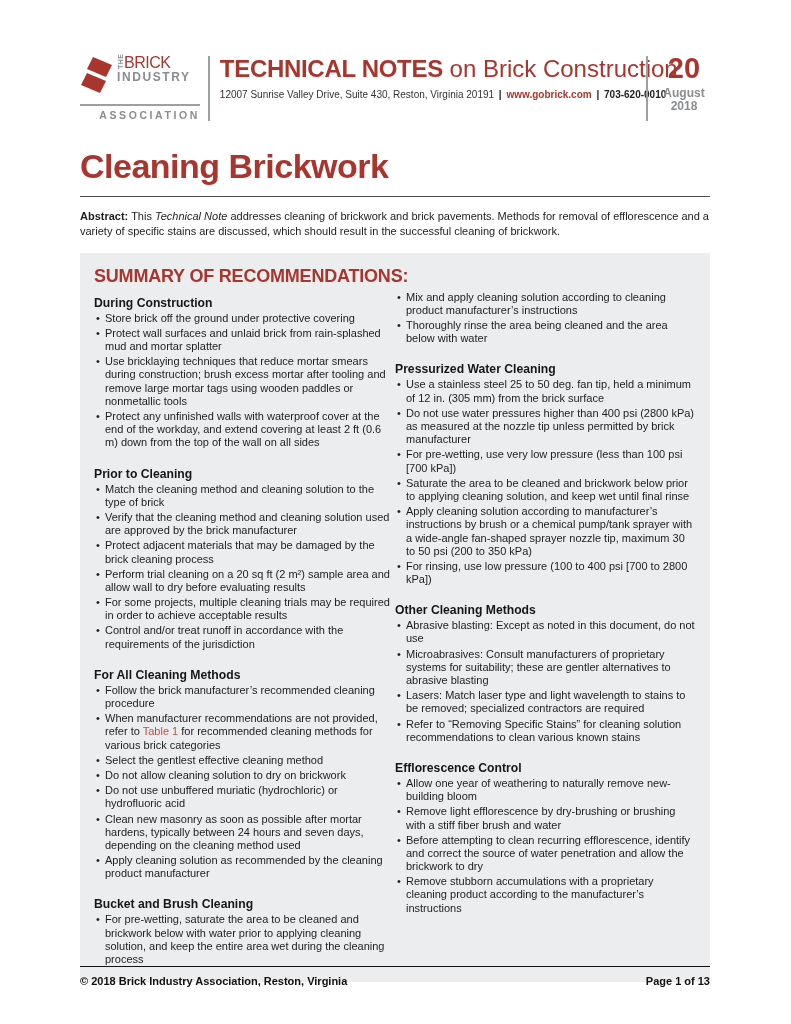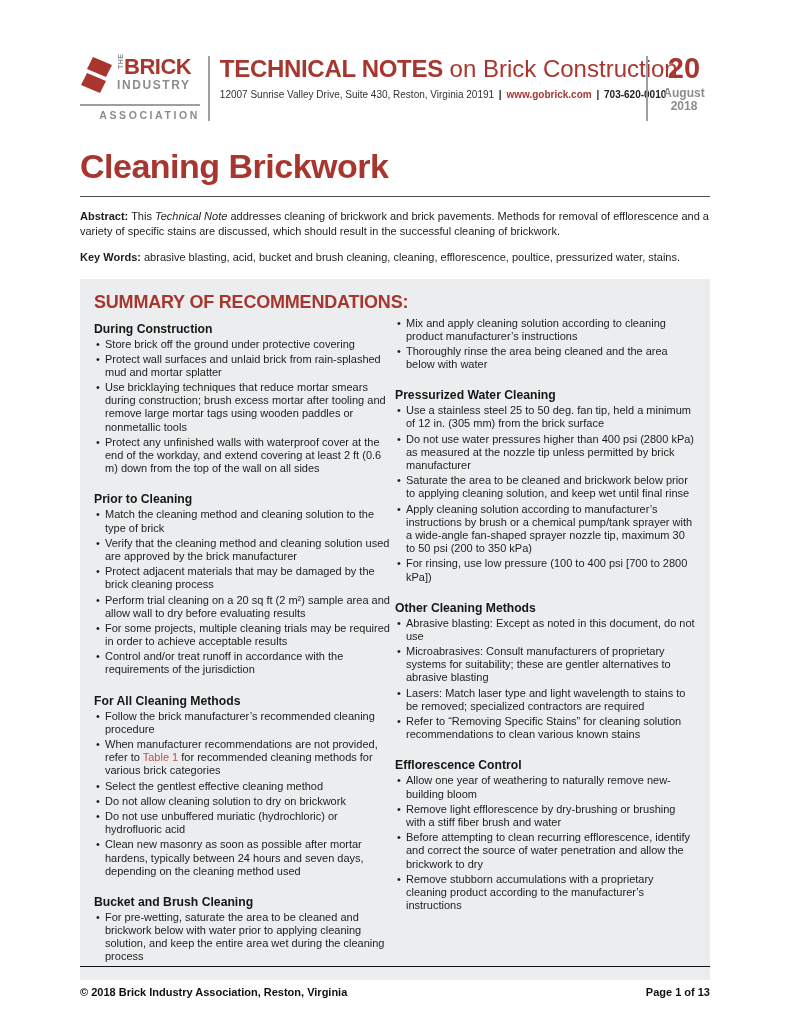--- a/index.html
+++ b/index.html
@@ -20,21 +20,21 @@
   .logo { width: 120px; flex: 0 0 120px; }
   .logo-top { display: flex; align-items: flex-start; }
   .brick-icon { flex: 0 0 36px; margin-top: 2px; }
   .logo-words { margin-left: 1px; }
   .logo-the {
     display: inline-block; font-size: 7px; font-weight: bold;
     color: var(--logo-gray, #8a8c8e);
     transform: rotate(-90deg) translate(-2px, 0); transform-origin: center;
     width: 7px; letter-spacing: 0.5px; vertical-align: top; margin-top: 6px;
   }
-  .logo-brick { font-size: 22px; font-weight: bold; color: var(--brand-red, #a8362f); letter-spacing: -0.5px; }
+  .logo-brick { font-size: 16px; font-weight: normal; color: var(--brand-red, #a8362f); letter-spacing: -0.5px; }
   .logo-industry {
     font-size: 12px; font-weight: bold; color: var(--logo-gray, #8a8c8e);
     letter-spacing: 1.6px; margin-top: -2px;
   }
   .logo-rule { border-top: 2px solid #9aa0a3; margin-top: 2px; }
   .logo-association {
     font-size: 10.5px; font-weight: bold; color: var(--logo-gray, #8a8c8e);
     letter-spacing: 2.6px; margin-top: 3px; text-align: right;
   }
   .vdiv { width: 2px; background: #9aa0a3; margin: 2px 10px 0 8px; }
@@ -70,21 +70,21 @@
   .sec-heading { font-size: 12.2px; font-weight: bold; color: #161616; margin-top: 17px; margin-bottom: 1px; }
   .summary-col > .sec-heading:first-child { margin-top: 7px; }
   .bullet { position: relative; font-size: 11px; line-height: 1.2; padding-left: 11px; margin-top: 2px; color: #1d1d1d; }
   .bullet::before { content: "\2022"; position: absolute; left: 2px; top: 0; }
   .bullet .link { color: var(--link-red, #c0504a); }
 
   
   .doc-footer {
     position: absolute; left: 80px; right: 81px; top: 966px;
     border-top: 1.5px solid #111;
-    padding-top: 19px;
+    padding-top: 8px;
     display: flex; justify-content: space-between;
     font-size: 11px; font-weight: bold; color: #111; align-items: center;
   }
 </style>
 </head>
 <body>
 
 <div class="page">
   <div class="content">
 
@@ -132,21 +132,20 @@
           <div>2018</div>
         </div>
       </div>
     </header>
 
     <h1 class="page-title">Cleaning Brickwork</h1>
     <hr class="title-rule">
 
     <p class="abstract"><span class="label">Abstract:</span><span> This </span><span class="em">Technical Note</span><span> addresses cleaning of brickwork and brick pavements. Methods for removal of efflorescence and a variety of specific stains are discussed, which should result in the successful cleaning of brickwork.</span></p>
 
-    <p class="keywords"><span class="label">Key Words:</span><span> abrasive blasting, acid, bucket and brush cleaning, cleaning, efflorescence, poultice, pressurized water, stains.</span></p>
 
     <section class="summary-box">
       <h2 class="summary-heading">SUMMARY OF RECOMMENDATIONS:</h2>
       <div class="summary-cols">
         <div class="summary-col">
             <div class="sec-heading">During Construction</div>
             <div class="bullet">Store brick off the ground under protective covering</div>
             <div class="bullet">Protect wall surfaces and unlaid brick from rain-splashed mud and mortar splatter</div>
             <div class="bullet">Use bricklaying techniques that reduce mortar smears during construction; brush excess mortar after tooling and remove large mortar tags using wooden paddles or nonmetallic tools</div>
             <div class="bullet">Protect any unfinished walls with waterproof cover at the end of the workday, and extend covering at least 2 ft (0.6 m) down from the top of the wall on all sides</div>
@@ -157,29 +156,31 @@
             <div class="bullet">Perform trial cleaning on a 20 sq ft (2 m²) sample area and allow wall to dry before evaluating results</div>
             <div class="bullet">For some projects, multiple cleaning trials may be required in order to achieve acceptable results</div>
             <div class="bullet">Control and/or treat runoff in accordance with the requirements of the jurisdiction</div>
             <div class="sec-heading">For All Cleaning Methods</div>
             <div class="bullet">Follow the brick manufacturer’s recommended cleaning procedure</div>
             <div class="bullet"><span>When manufacturer recommendations are not provided, refer to </span><span class="link">Table 1</span><span> for recommended cleaning methods for various brick categories</span></div>
             <div class="bullet">Select the gentlest effective cleaning method</div>
             <div class="bullet">Do not allow cleaning solution to dry on brickwork</div>
             <div class="bullet">Do not use unbuffered muriatic (hydrochloric) or hydrofluoric acid</div>
             <div class="bullet">Clean new masonry as soon as possible after mortar hardens, typically between 24 hours and seven days, depending on the cleaning method used</div>
+            <div class="bullet">Apply cleaning solution as recommended by the cleaning product manufacturer</div>
             <div class="sec-heading">Bucket and Brush Cleaning</div>
             <div class="bullet">For pre-wetting, saturate the area to be cleaned and brickwork below with water prior to applying cleaning solution, and keep the entire area wet during the cleaning process</div>
           </div>
         <div class="summary-col">
             <div class="bullet">Mix and apply cleaning solution according to cleaning product manufacturer’s instructions</div>
             <div class="bullet">Thoroughly rinse the area being cleaned and the area below with water</div>
             <div class="sec-heading">Pressurized Water Cleaning</div>
             <div class="bullet">Use a stainless steel 25 to 50 deg. fan tip, held a minimum of 12 in. (305 mm) from the brick surface</div>
             <div class="bullet">Do not use water pressures higher than 400 psi (2800 kPa) as measured at the nozzle tip unless permitted by brick manufacturer</div>
+            <div class="bullet">For pre-wetting, use very low pressure (less than 100 psi [700 kPa])</div>
             <div class="bullet">Saturate the area to be cleaned and brickwork below prior to applying cleaning solution, and keep wet until final rinse</div>
             <div class="bullet">Apply cleaning solution according to manufacturer’s instructions by brush or a chemical pump/tank sprayer with a wide-angle fan-shaped sprayer nozzle tip, maximum 30 to 50 psi (200 to 350 kPa)</div>
             <div class="bullet">For rinsing, use low pressure (100 to 400 psi [700 to 2800 kPa])</div>
             <div class="sec-heading">Other Cleaning Methods</div>
             <div class="bullet">Abrasive blasting: Except as noted in this document, do not use</div>
             <div class="bullet">Microabrasives: Consult manufacturers of proprietary systems for suitability; these are gentler alternatives to abrasive blasting</div>
             <div class="bullet">Lasers: Match laser type and light wavelength to stains to be removed; specialized contractors are required</div>
             <div class="bullet">Refer to “Removing Specific Stains” for cleaning solution recommendations to clean various known stains</div>
             <div class="sec-heading">Efflorescence Control</div>
             <div class="bullet">Allow one year of weathering to naturally remove new-building bloom</div>

